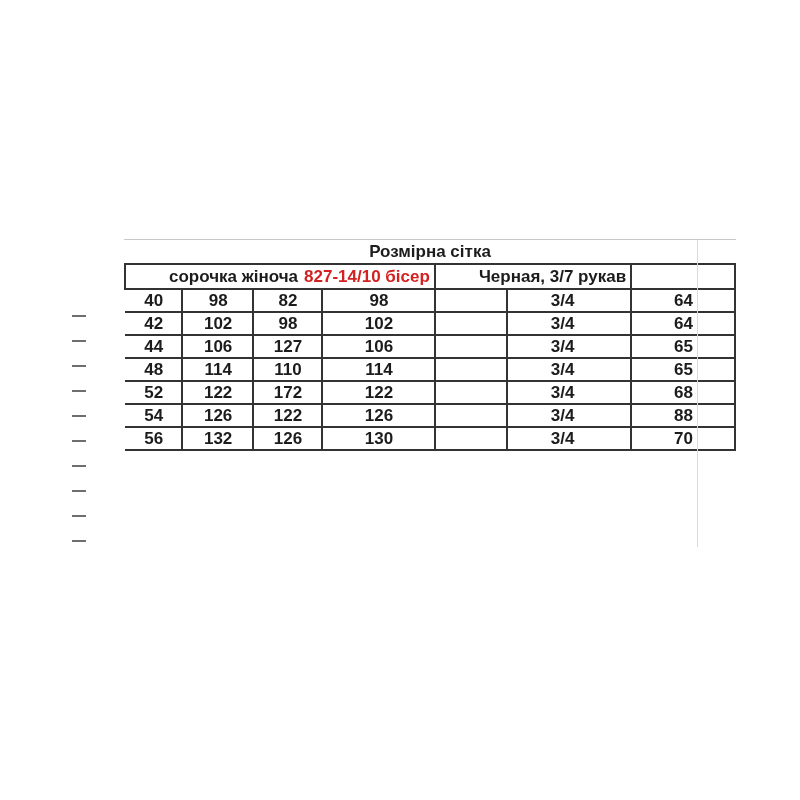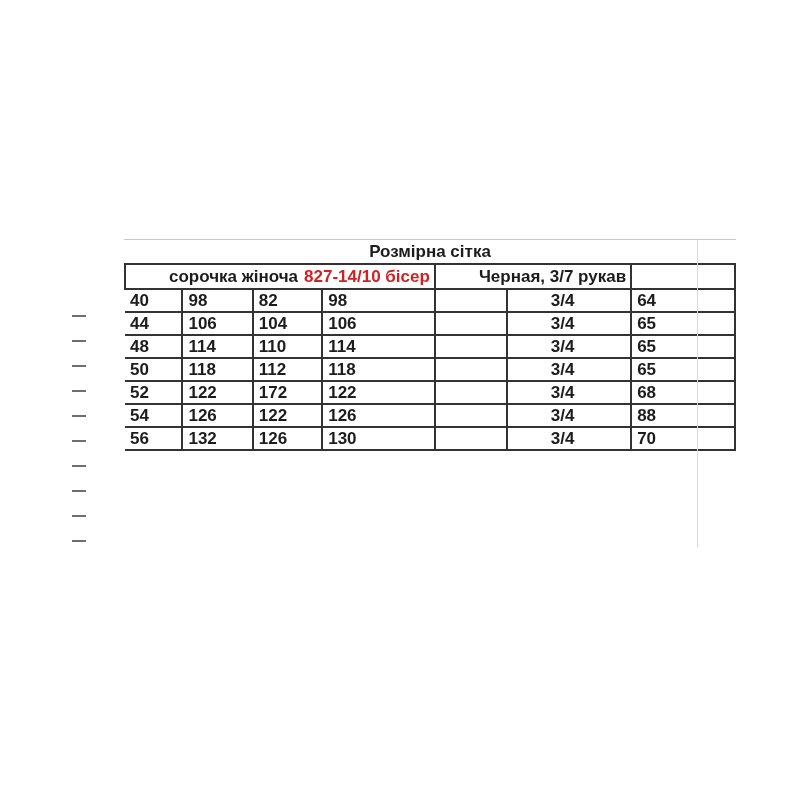--- a/index.html
+++ b/index.html
@@ -33,21 +33,21 @@
   .size-table td {
     border: 2px solid #333333;
     font-size: 17px;
     height: 23px;
     padding: 0 4px 0 5px;
     white-space: nowrap;
     overflow: hidden;
     vertical-align: middle;
   }
   .size-table tr.product-row td { height: 25px; }
-  .size-table td.num { text-align: left; padding-right: 4px; }
+  .size-table td.num { text-align: center; padding-right: 4px; }
   .size-table td.txt { text-align: left; padding-left: 43px; }
   
   .size-table tr.data-row td:first-child { border-left: none; }
   .red { color: #d32121; margin-left: 6px; }
   
   .grid-v-right {
     position: absolute;
     left: 697px; top: 239px;
     width: 1px; height: 308px;
     background: #dadada;
@@ -94,42 +94,42 @@
       <tr class="data-row">
         <td class="num">40</td>
         <td class="num">98</td>
         <td class="num">82</td>
         <td class="num">98</td>
         <td class="txt"></td>
         <td class="txt">3/4</td>
         <td class="num">64</td>
       </tr>
       <tr class="data-row">
+        <td class="num">42</td>
+        <td class="num">102</td>
+        <td class="num">98</td>
+        <td class="num">102</td>
+        <td class="txt"></td>
+        <td class="txt">3/4</td>
+        <td class="num">64</td>
+      </tr>
+      <tr class="data-row">
         <td class="num">44</td>
         <td class="num">106</td>
-        <td class="num">104</td>
+        <td class="num">127</td>
         <td class="num">106</td>
         <td class="txt"></td>
         <td class="txt">3/4</td>
         <td class="num">65</td>
       </tr>
       <tr class="data-row">
         <td class="num">48</td>
         <td class="num">114</td>
         <td class="num">110</td>
         <td class="num">114</td>
-        <td class="txt"></td>
-        <td class="txt">3/4</td>
-        <td class="num">65</td>
-      </tr>
-      <tr class="data-row">
-        <td class="num">50</td>
-        <td class="num">118</td>
-        <td class="num">112</td>
-        <td class="num">118</td>
         <td class="txt"></td>
         <td class="txt">3/4</td>
         <td class="num">65</td>
       </tr>
       <tr class="data-row">
         <td class="num">52</td>
         <td class="num">122</td>
         <td class="num">172</td>
         <td class="num">122</td>
         <td class="txt"></td>

